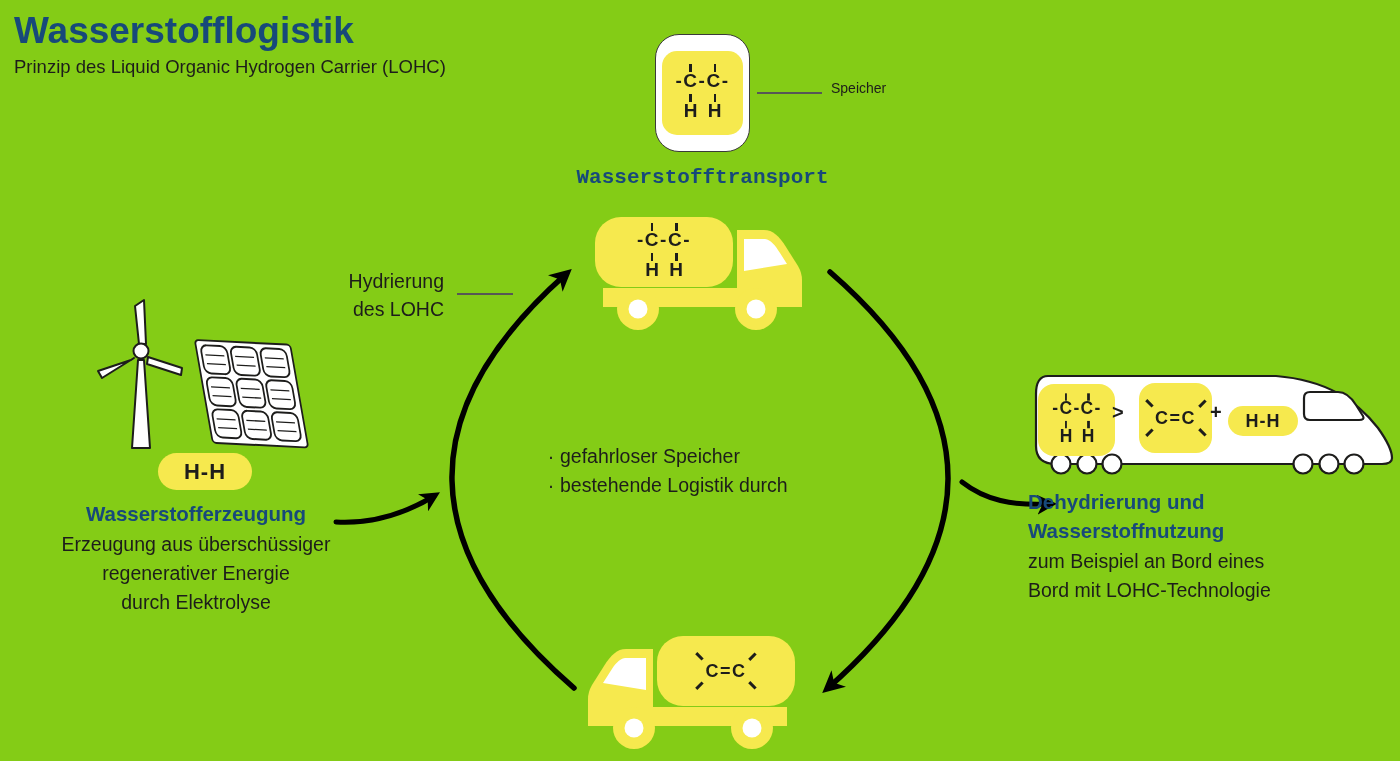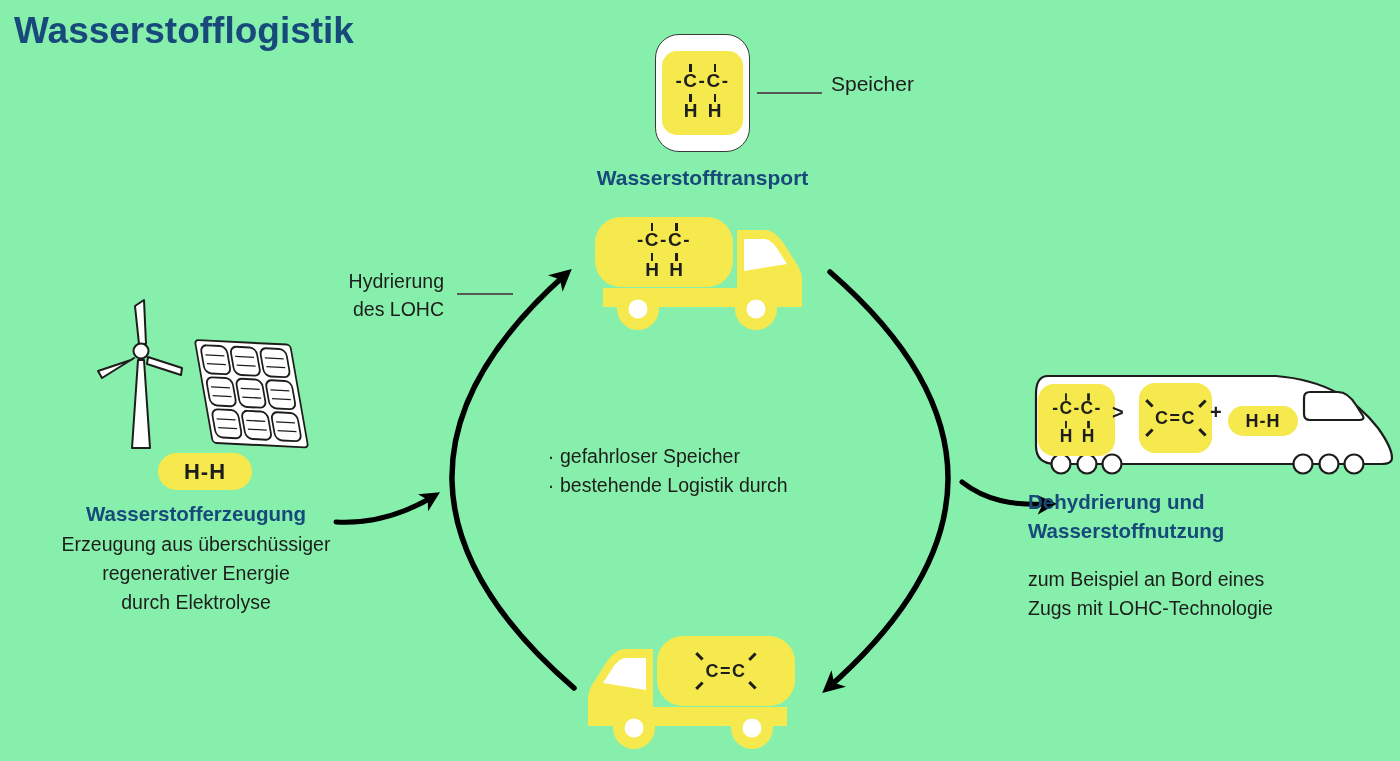--- a/index.html
+++ b/index.html
@@ -1,18 +1,18 @@
 <!DOCTYPE html>
 <html style="--navy: #17497A; --yellow: #F6E94E; --ink: #1D1D1B; --line-gray: #575756;"><head>
 <meta charset="utf-8">
 <style>
   * { margin:0; padding:0; box-sizing:border-box; }
   html,body { background:#fff; }
   .stage {
-    position:relative; width:1400px; height:761px; background:#86efac; overflow:hidden;
+    position:relative; width:1400px; height:761px; background:#84cc16; overflow:hidden;
     font-family:"Liberation Sans", sans-serif; color:var(--ink,#1D1D1B);
   }
   .abs { position:absolute; }
 
   
   .title { font-size:37px; font-weight:bold; color:var(--navy,#17497A); line-height:42px; }
   .subtitle { font-size:18.5px; margin-top:4px; color:var(--ink,#1D1D1B); }
 
   
   .blob { background:var(--yellow,#F6E94E); border-radius:16px; display:flex; align-items:center; justify-content:center; }
@@ -36,34 +36,34 @@
   .ccd .ray { position:absolute; width:2.6px; height:9px; background:var(--ink,#1D1D1B); }
   .ccd .tl { left:3px;  top:-6px;    transform:rotate(-45deg); }
   .ccd .tr { right:3px; top:-6px;    transform:rotate(45deg); }
   .ccd .bl { left:3px;  bottom:-6px; transform:rotate(45deg); }
   .ccd .br { right:3px; bottom:-6px; transform:rotate(-45deg); }
 
   
   .storage-box { left:655px; top:34px; width:95px; height:118px; border:1.8px solid #3a3a39; border-radius:24px; background:#fff;
                  display:flex; align-items:center; justify-content:center; }
   .storage-box .blob { width:81px; height:84px; border-radius:15px; }
-  .speicher-label { left:831px; top:72px; font-size:21px; }
-
-  
-  .transport-title { left:550px; top:166px; width:305px; text-align:center; font-size:21px; font-weight:bold; color:var(--navy,#17497A); }
+  .speicher-label { left:831px; top:80px; font-size:14px; }
+
+  
+  .transport-title { left:550px; top:166px; width:305px; text-align:center; font-size:21px; font-weight:bold; color:var(--navy,#17497A);font-family:Liberation Mono, monospace; }
   .production { left:18px; top:502px; width:356px; text-align:center; }
   .production .p-title { font-size:20.5px; font-weight:bold; color:var(--navy,#17497A); margin-bottom:4px; }
   .production .p-line { font-size:19.5px; line-height:29px; }
   .hydration { left:296px; top:267px; width:148px; text-align:right; font-size:19.5px; line-height:28px; }
   .benefits { left:542px; top:442px; font-size:19.5px; line-height:28.5px; }
   .benefits .b { display:inline-block; width:18px; text-align:center; }
   .dehydration { left:1028px; top:488px; width:356px; text-align:left; }
   .dehydration .d-title { font-size:20.5px; font-weight:bold; color:var(--navy,#17497A); line-height:28.5px; }
   .dehydration .d-line { font-size:19.5px; line-height:29px; }
-  .dehydration .d-body { margin-top:20px; }
+  .dehydration .d-body { margin-top:2px; }
 
   
   .hh-main { left:158px; top:453px; width:94px; height:37px; font-size:22px; letter-spacing:1px; }
   .sym { font-weight:bold; font-size:20px; line-height:22px; }
 
   
   .truck { width:230px; height:122px; }
   .truck-top { left:595px; top:214px; }
   .truck-bottom { left:565px; top:633px; }
   .truck .mol-pos { position:absolute; left:39px; top:9px; }
@@ -96,20 +96,21 @@
     <path d="M 574 688 Q 334 480 566 274" fill="none" stroke="#000" stroke-width="5.5" stroke-linecap="round" marker-end="url(#ah)"></path>
     <path d="M 830 272 Q 1067 478 828 688" fill="none" stroke="#000" stroke-width="5.5" stroke-linecap="round" marker-end="url(#ah)"></path>
     <path d="M 336 522 C 372 524 406 513 434 496" fill="none" stroke="#000" stroke-width="5" stroke-linecap="round" marker-end="url(#ah)"></path>
     <path d="M 962 482 C 985 500 1012 506 1050 504" fill="none" stroke="#000" stroke-width="5" stroke-linecap="round" marker-end="url(#ah)"></path>
     <path d="M 757 93 H 822" stroke="#575756" stroke-width="1.8"></path>
     <path d="M 457 294 H 513" stroke="#575756" stroke-width="1.8"></path>
   </svg>
 
   <div class="abs content" style="left:14px; top:10px;">
     <div class="title">Wasserstofflogistik</div>
+    <div class="subtitle">Prinzip des Liquid Organic Hydrogen Carrier (LOHC)</div>
   </div>
 
   <div class="abs content storage-box">
     <div class="blob">
       <div class="mol">
         <i class="tick t1"></i>
           <i class="tick t2"></i>
         <div class="chain">-C-C-</div>
         <i class="tick t3"></i>
           <i class="tick t4"></i>
@@ -230,21 +231,21 @@
     </div>
     <div class="plus sym">+</div>
     <div class="pill hhp">H-H</div>
   </div>
 
   <div class="abs content dehydration">
     <div class="d-title">Dehydrierung und</div>
     <div class="d-title">Wasserstoffnutzung</div>
     <div class="d-body">
       <div class="d-line">zum Beispiel an Bord eines</div>
-      <div class="d-line">Zugs mit LOHC-Technologie</div>
+      <div class="d-line">Bord mit LOHC-Technologie</div>
     </div>
   </div>
 
   <div class="abs content truck truck-bottom">
     <svg width="230" height="122" viewBox="0 0 230 122">
       <g transform="translate(230,0) scale(-1,1)">
         <rect class="yellow" x="0" y="3" width="138" height="70" rx="26"></rect>
         <rect class="yellow" x="8" y="74" width="140" height="19"></rect>
         <path class="yellow" d="M142 16 H169 C178 16 184 22 191 33 L203 52 Q207 59 207 66 V93 H142 Z"></path>
         <path fill="#fff" d="M149 25 H170 C176 26 180 31 185 39 L192 50 L149 57 Z"></path>

